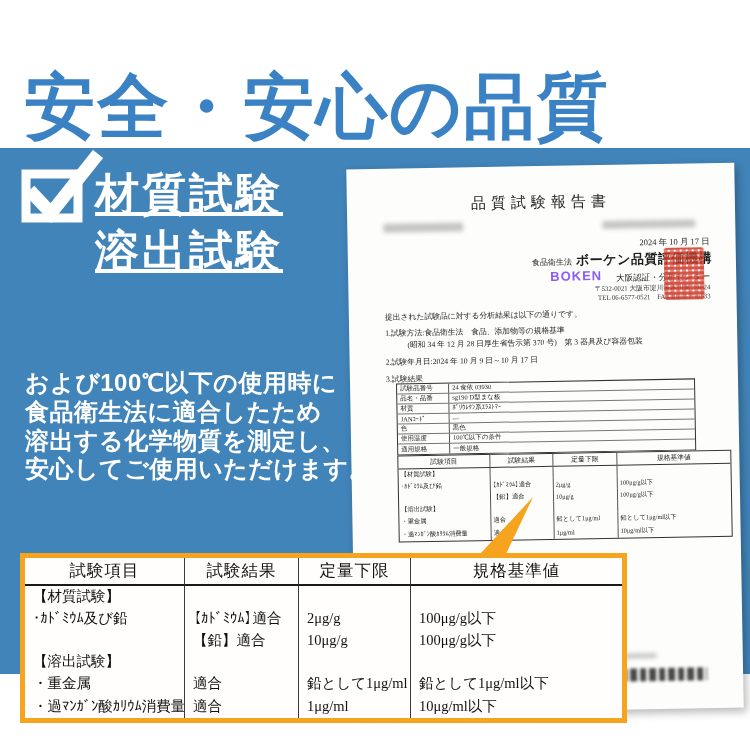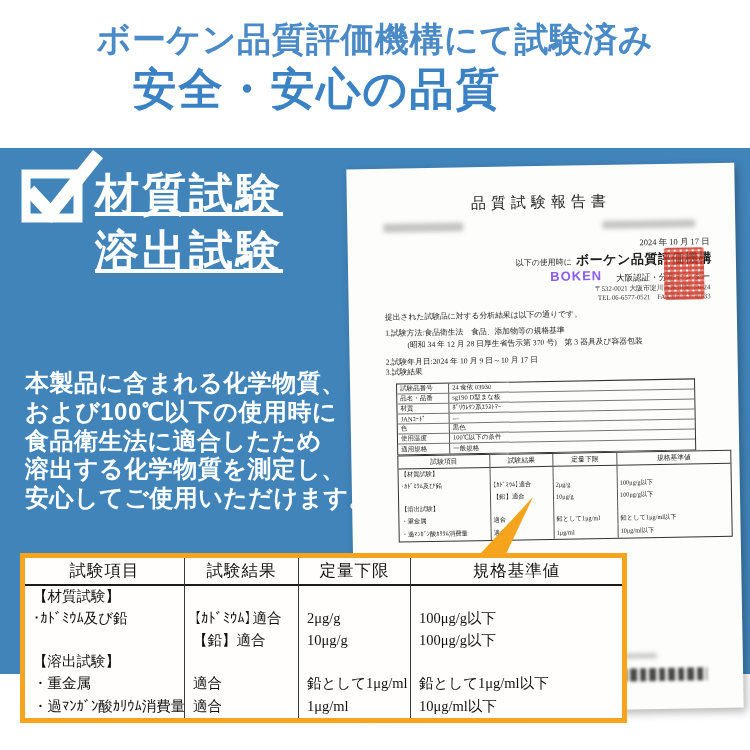--- a/index.html
+++ b/index.html
@@ -4,21 +4,21 @@
 <style>
   html,body{margin:0;padding:0;background:#ffffff;}
   .stage{position:relative;width:750px;height:750px;overflow:hidden;background:#ffffff;
          font-family:"Liberation Sans", sans-serif;}
   .abs{position:absolute;}
 
   
   .headline-sub{left:0;top:17px;width:750px;text-align:center;color:#4a8ac6;
     font-size:34px;font-weight:700;letter-spacing:0.5px;}
   .headline-main{left:0;top:60px;width:634px;text-align:center;color:#3b82c4;
-    font-size:44px;font-weight:900;letter-spacing:2px;}
+    font-size:71px;font-weight:900;letter-spacing:2px;}
 
   
   .panel{left:0;top:148px;width:750px;height:526px;background:#4184b9;}
   .check-svg{left:18px;top:150px;}
   .checklist{left:95px;top:165px;color:#ffffff;font-weight:900;font-size:44px;
     line-height:57px;letter-spacing:3px;text-decoration:underline;}
   .panel-desc{left:25px;top:369px;color:#ffffff;font-weight:700;font-size:24px;
     line-height:28.8px;letter-spacing:0.5px;}
 
   
@@ -80,62 +80,60 @@
     padding:0 8px;font-size:14.5px;white-space:nowrap;overflow:hidden;}
   .bt-cell.c4{border-right:none;}
   .bt-cell.hd{justify-content:center;border-bottom:2px solid #1a1a1a;
     font-size:16.5px;letter-spacing:1px;}
 </style>
 </head>
 <body>
 
 <div class="stage">
 
-  <div class="abs headline-sub">ボーケン品質評価機構にて試験済み</div>
   <div class="abs headline-main">安全・安心の品質</div>
 
   <div class="abs panel"></div>
 
   <svg class="abs check-svg" width="96" height="86" viewBox="0 0 96 86">
     <rect x="8" y="24" width="52" height="44" fill="none" stroke="#ffffff" stroke-width="9"></rect>
     <polyline points="16,45 33,63 76,9" fill="none" stroke="#ffffff" stroke-width="13" stroke-linecap="square"></polyline>
   </svg>
 
   <div class="abs checklist">
     <div>材質試験</div>
     <div>溶出試験</div>
   </div>
 
   <div class="abs panel-desc">
-    <div>本製品に含まれる化学物質、</div>
     <div>および100℃以下の使用時に</div>
     <div>食品衛生法に適合したため</div>
     <div>溶出する化学物質を測定し、</div>
     <div>安心してご使用いただけます。</div>
   </div>
 
   <div class="abs doc">
     <div class="abs doc-title">品質試験報告書</div>
     <div class="abs redact" style="left:36px;top:55px;width:80px;height:9px;"></div>
     <div class="abs redact" style="left:255px;top:56px;width:93px;height:8px;"></div>
     <div class="abs doc-date">2024 年 10 月 17 日</div>
     <div class="abs doc-org">
-      <span class="prefix">以下の使用時に</span><span class="name">ボーケン品質評価機構</span>
+      <span class="prefix">食品衛生法</span><span class="name">ボーケン品質評価機構</span>
     </div>
     <div class="abs doc-logo">BOKEN</div>
     <div class="abs doc-center">大阪認証・分析センター</div>
     <div class="abs doc-address">〒532-0021 大阪市淀川区木川東 3-6-24</div>
     <div class="abs doc-tel">TEL 06-6577-0521　FAX 06-6577-0533</div>
     <div class="abs stamp"></div>
 
     <div class="abs doc-intro doc-line">提出された試験品に対する分析結果は以下の通りです。</div>
     <div class="abs doc-line" style="left:36px;top:159px;">1.試験方法:食品衛生法　食品、添加物等の規格基準</div>
     <div class="abs doc-line" style="left:58px;top:171px;">(昭和 34 年 12 月 28 日厚生省告示第 370 号)　第 3 器具及び容器包装</div>
     <div class="abs doc-line" style="left:36px;top:188px;">2.試験年月日:2024 年 10 月 9 日～10 月 17 日</div>
-    <div class="abs doc-line" style="left:36px;top:198px;">3.試験結果</div>
+    <div class="abs doc-line" style="left:36px;top:205px;">3.試験結果</div>
 
     <div class="abs info-table">
       <div class="it-cell">試験品番号</div>
       <div class="it-cell val">24 食依 03930</div>
       <div class="it-cell">品名・品番</div>
       <div class="it-cell val">sg190 D型まな板</div>
       <div class="it-cell">材質</div>
       <div class="it-cell val">ﾎﾟﾘｳﾚﾀﾝ系ｴﾗｽﾄﾏｰ</div>
       <div class="it-cell">JANｺｰﾄﾞ</div>
       <div class="it-cell val">―</div>

